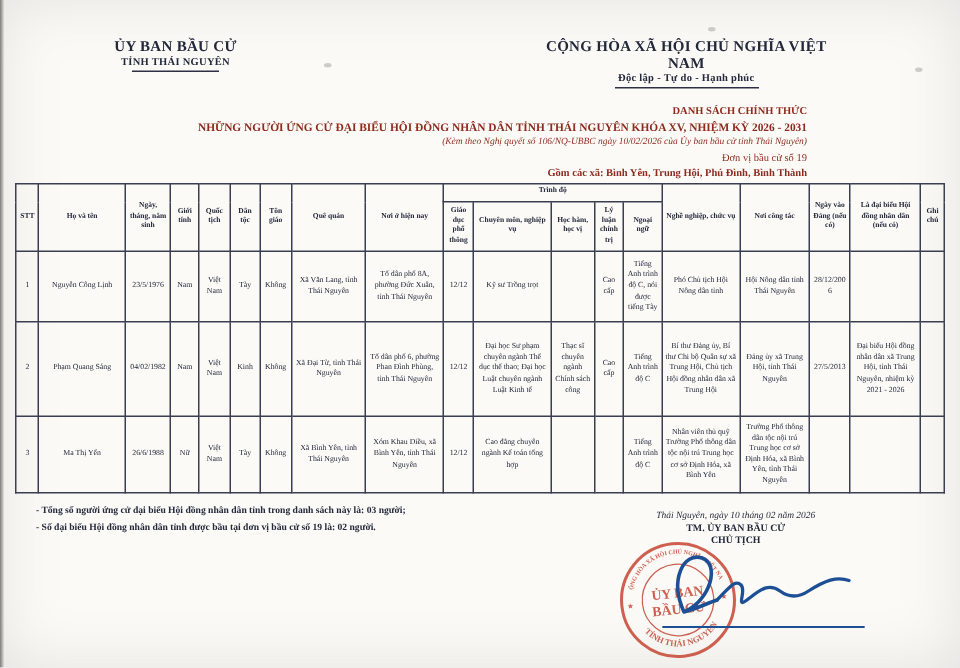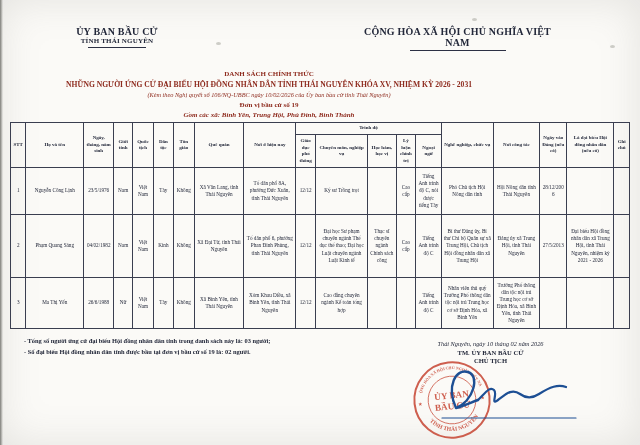--- a/index.html
+++ b/index.html
@@ -13,26 +13,26 @@
   .abs{position:absolute;}
   .center{text-align:center;}
   
   .scan-edge-left{left:0;top:0;width:3px;height:445px;background:linear-gradient(to right,#7d7d78,rgba(125,125,120,0));}
   .scan-speck{width:5px;height:3px;border-radius:50%;background:#b9b9b2;opacity:.7;}
   
   .hdr-line1{font-size:10px;font-weight:bold;letter-spacing:.2px;}
   .hdr-line2{font-size:7px;font-weight:bold;letter-spacing:.2px;}
   .hdr-rule{height:0;border-top:.9px solid #2c3044;margin:2px auto 0;}
   
-  .title-block{left:0;top:70px;width:538px;}
+  .title-block{left:0;top:70px;width:538px;text-align:right;}
   .t1{font-size:7px;font-weight:bold;}
   .t2{font-size:7.6px;font-weight:bold;margin-top:2px;}
   .t3{font-size:6.3px;font-style:italic;margin-top:2px;}
-  .t4{font-size:7px;font-weight:bold;margin-top:3px;}
-  .t5{font-size:7px;font-weight:bold;margin-top:2px;font-style:italic;}
+  .t4{font-size:7px;font-weight:normal;margin-top:3px;}
+  .t5{font-size:7px;font-weight:bold;margin-top:2px;}
   
   table{border-collapse:collapse;table-layout:fixed;width:620px;background:transparent;}
   th,td{border:.6px solid #3a3e50;padding:1px 2px;text-align:center;vertical-align:middle;word-wrap:break-word;}
   th{font-size:5px;font-weight:bold;line-height:1.3;}
   td{font-size:5.2px;line-height:1.35;}
   tr.group-row th{height:9px;}
   tr.label-row th{height:30px;}
   tbody tr:nth-child(1){height:47px;}
   tbody tr:nth-child(2){height:63px;}
   tbody tr:nth-child(3){height:51px;}
@@ -55,20 +55,21 @@
 <div class="abs scan-speck" style="left:610px;top:45px;"></div>
 
 <div class="abs center" style="left:52px;top:26px;width:130px;">
   <div class="hdr-line1">ỦY BAN BẦU CỬ</div>
   <div class="hdr-line2">TỈNH THÁI NGUYÊN</div>
   <div class="hdr-rule" style="width:58px;"></div>
 </div>
 
 <div class="abs center" style="left:355px;top:26px;width:205px;">
   <div class="hdr-line1">CỘNG HÒA XÃ HỘI CHỦ NGHĨA VIỆT NAM</div>
+  <div class="hdr-line2">Độc lập - Tự do - Hạnh phúc</div>
   <div class="hdr-rule" style="width:96px;"></div>
 </div>
 
 <div class="abs center title-block" style="color:#8e2b1e;">
   <div class="t1">DANH SÁCH CHÍNH THỨC</div>
   <div class="t2">NHỮNG NGƯỜI ỨNG CỬ ĐẠI BIỂU HỘI ĐỒNG NHÂN DÂN TỈNH THÁI NGUYÊN KHÓA XV, NHIỆM KỲ 2026 - 2031</div>
   <div class="t3">(Kèm theo Nghị quyết số 106/NQ-UBBC ngày 10/02/2026 của Ủy ban bầu cử tỉnh Thái Nguyên)</div>
   <div class="t4">Đơn vị bầu cử số 19</div>
   <div class="t5">Gồm các xã: Bình Yên, Trung Hội, Phú Đình, Bình Thành</div>
 </div>

